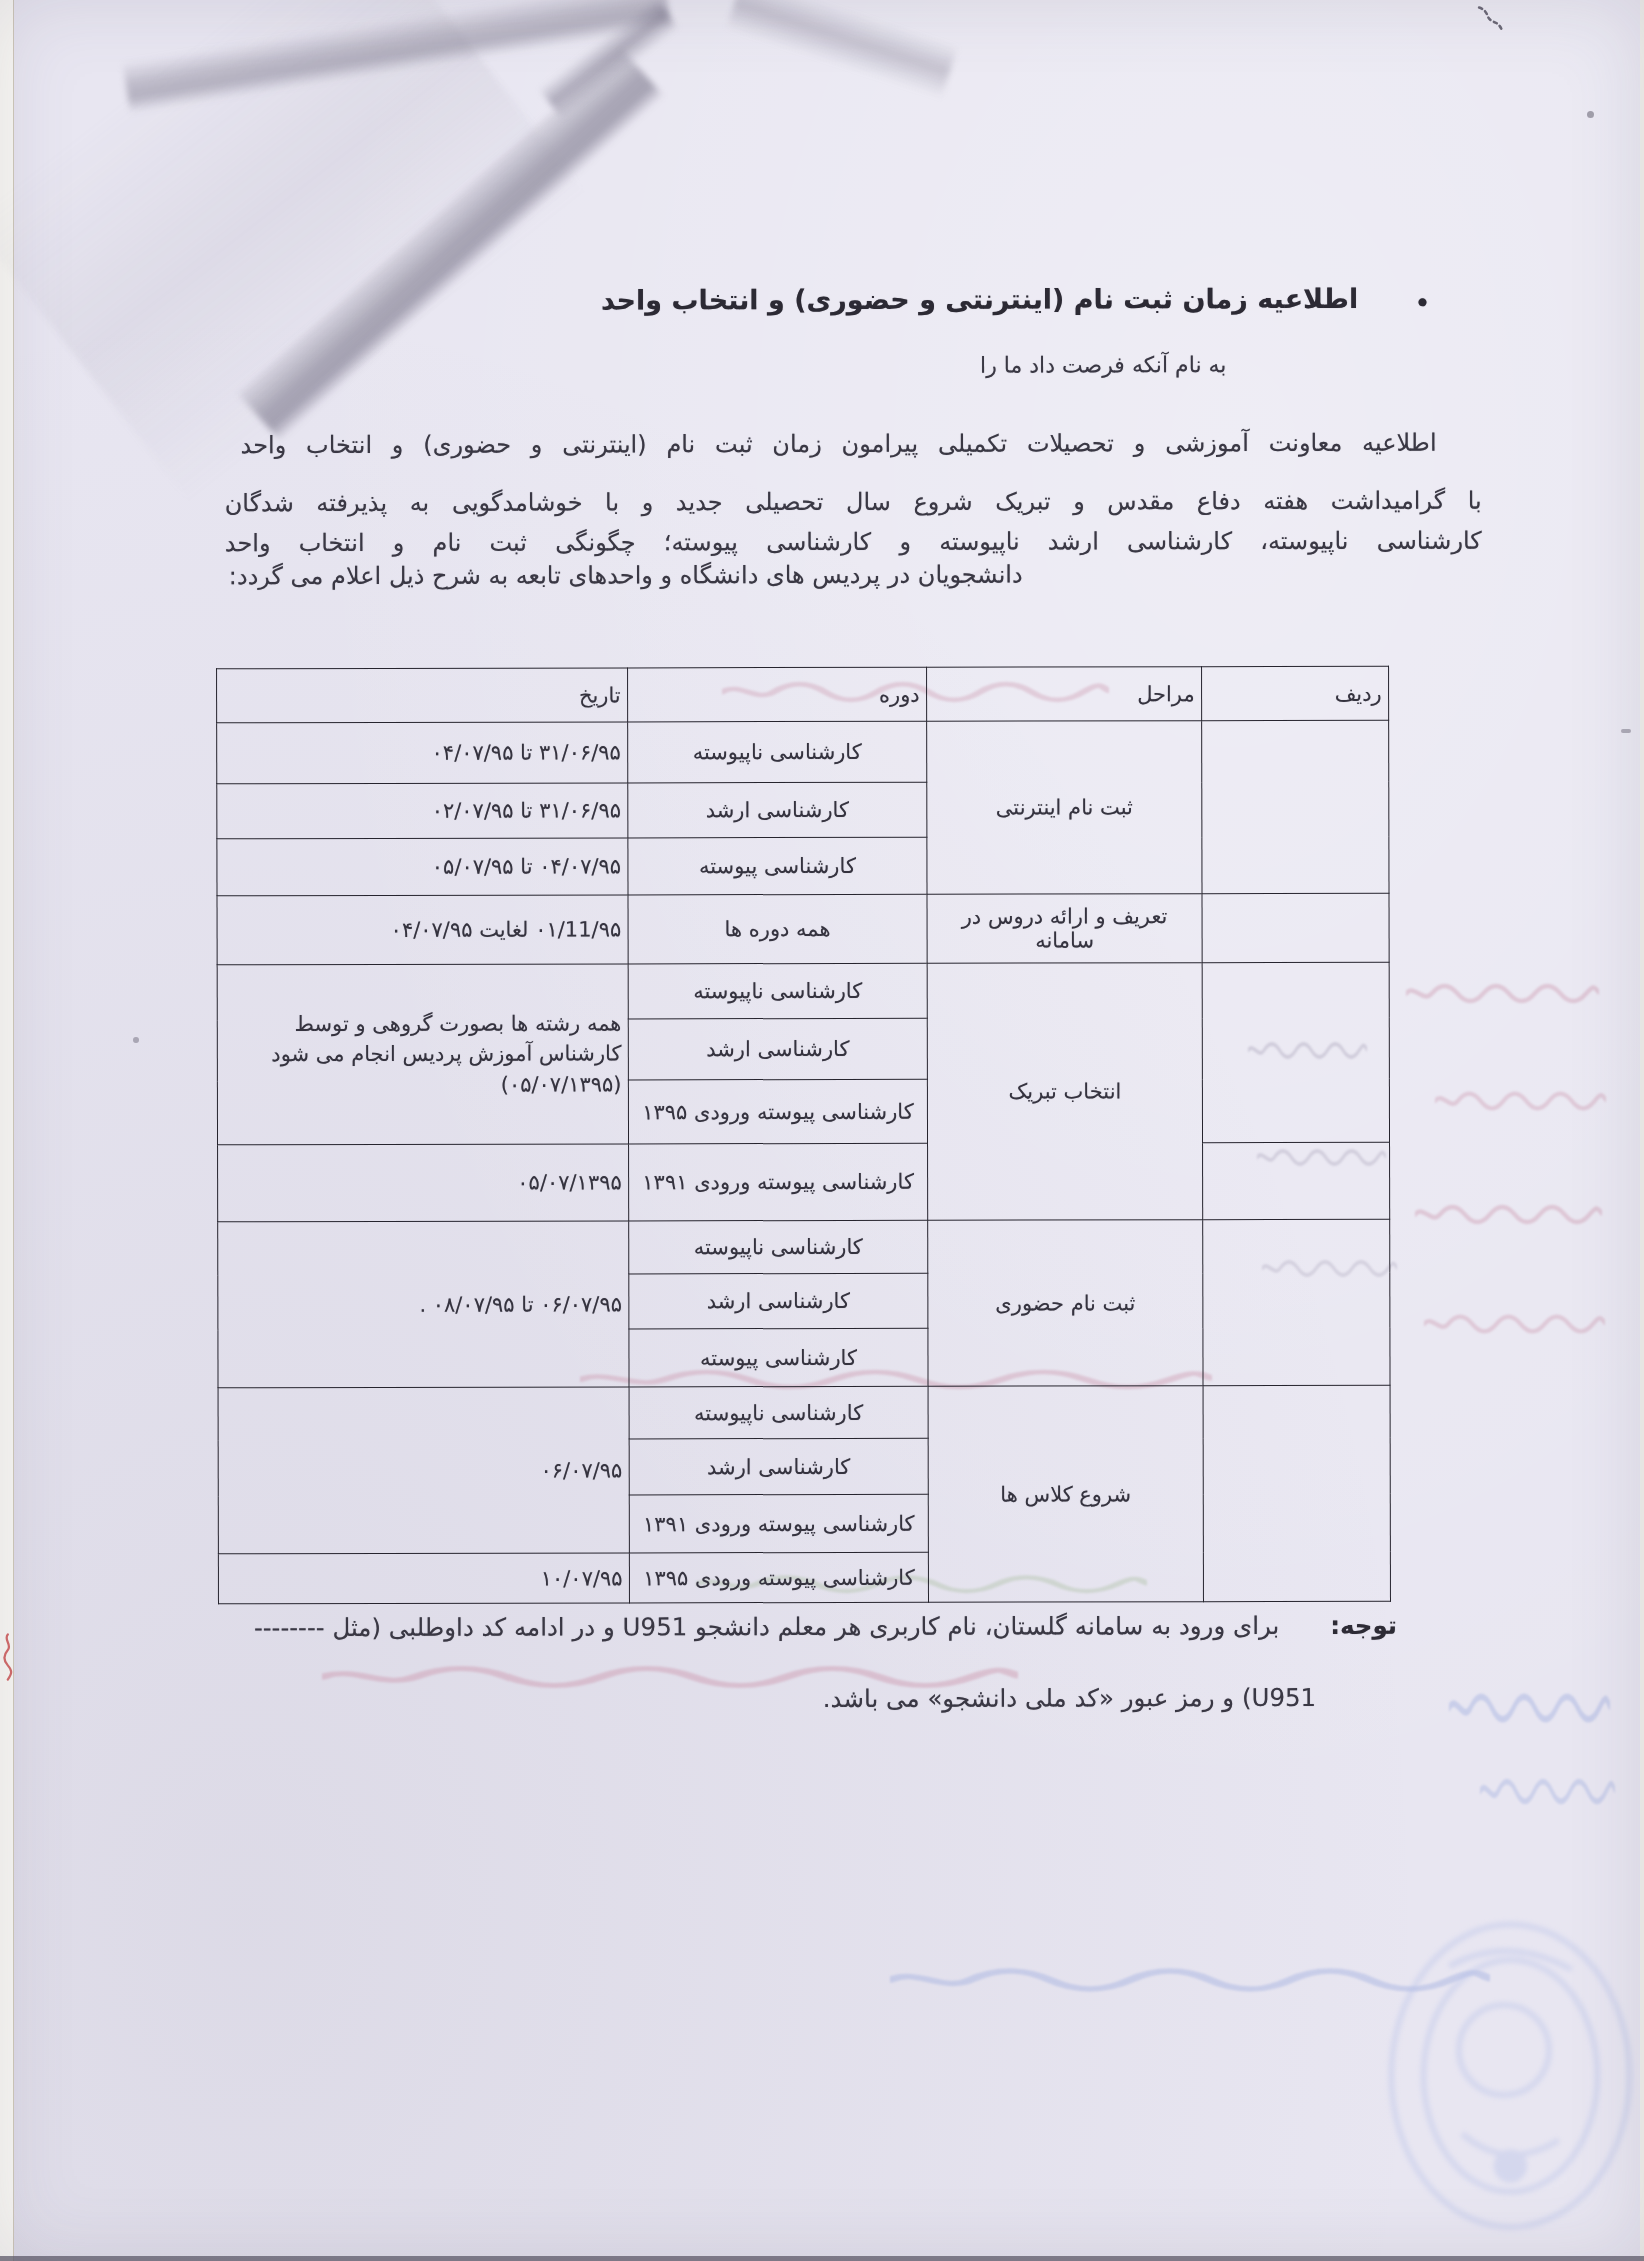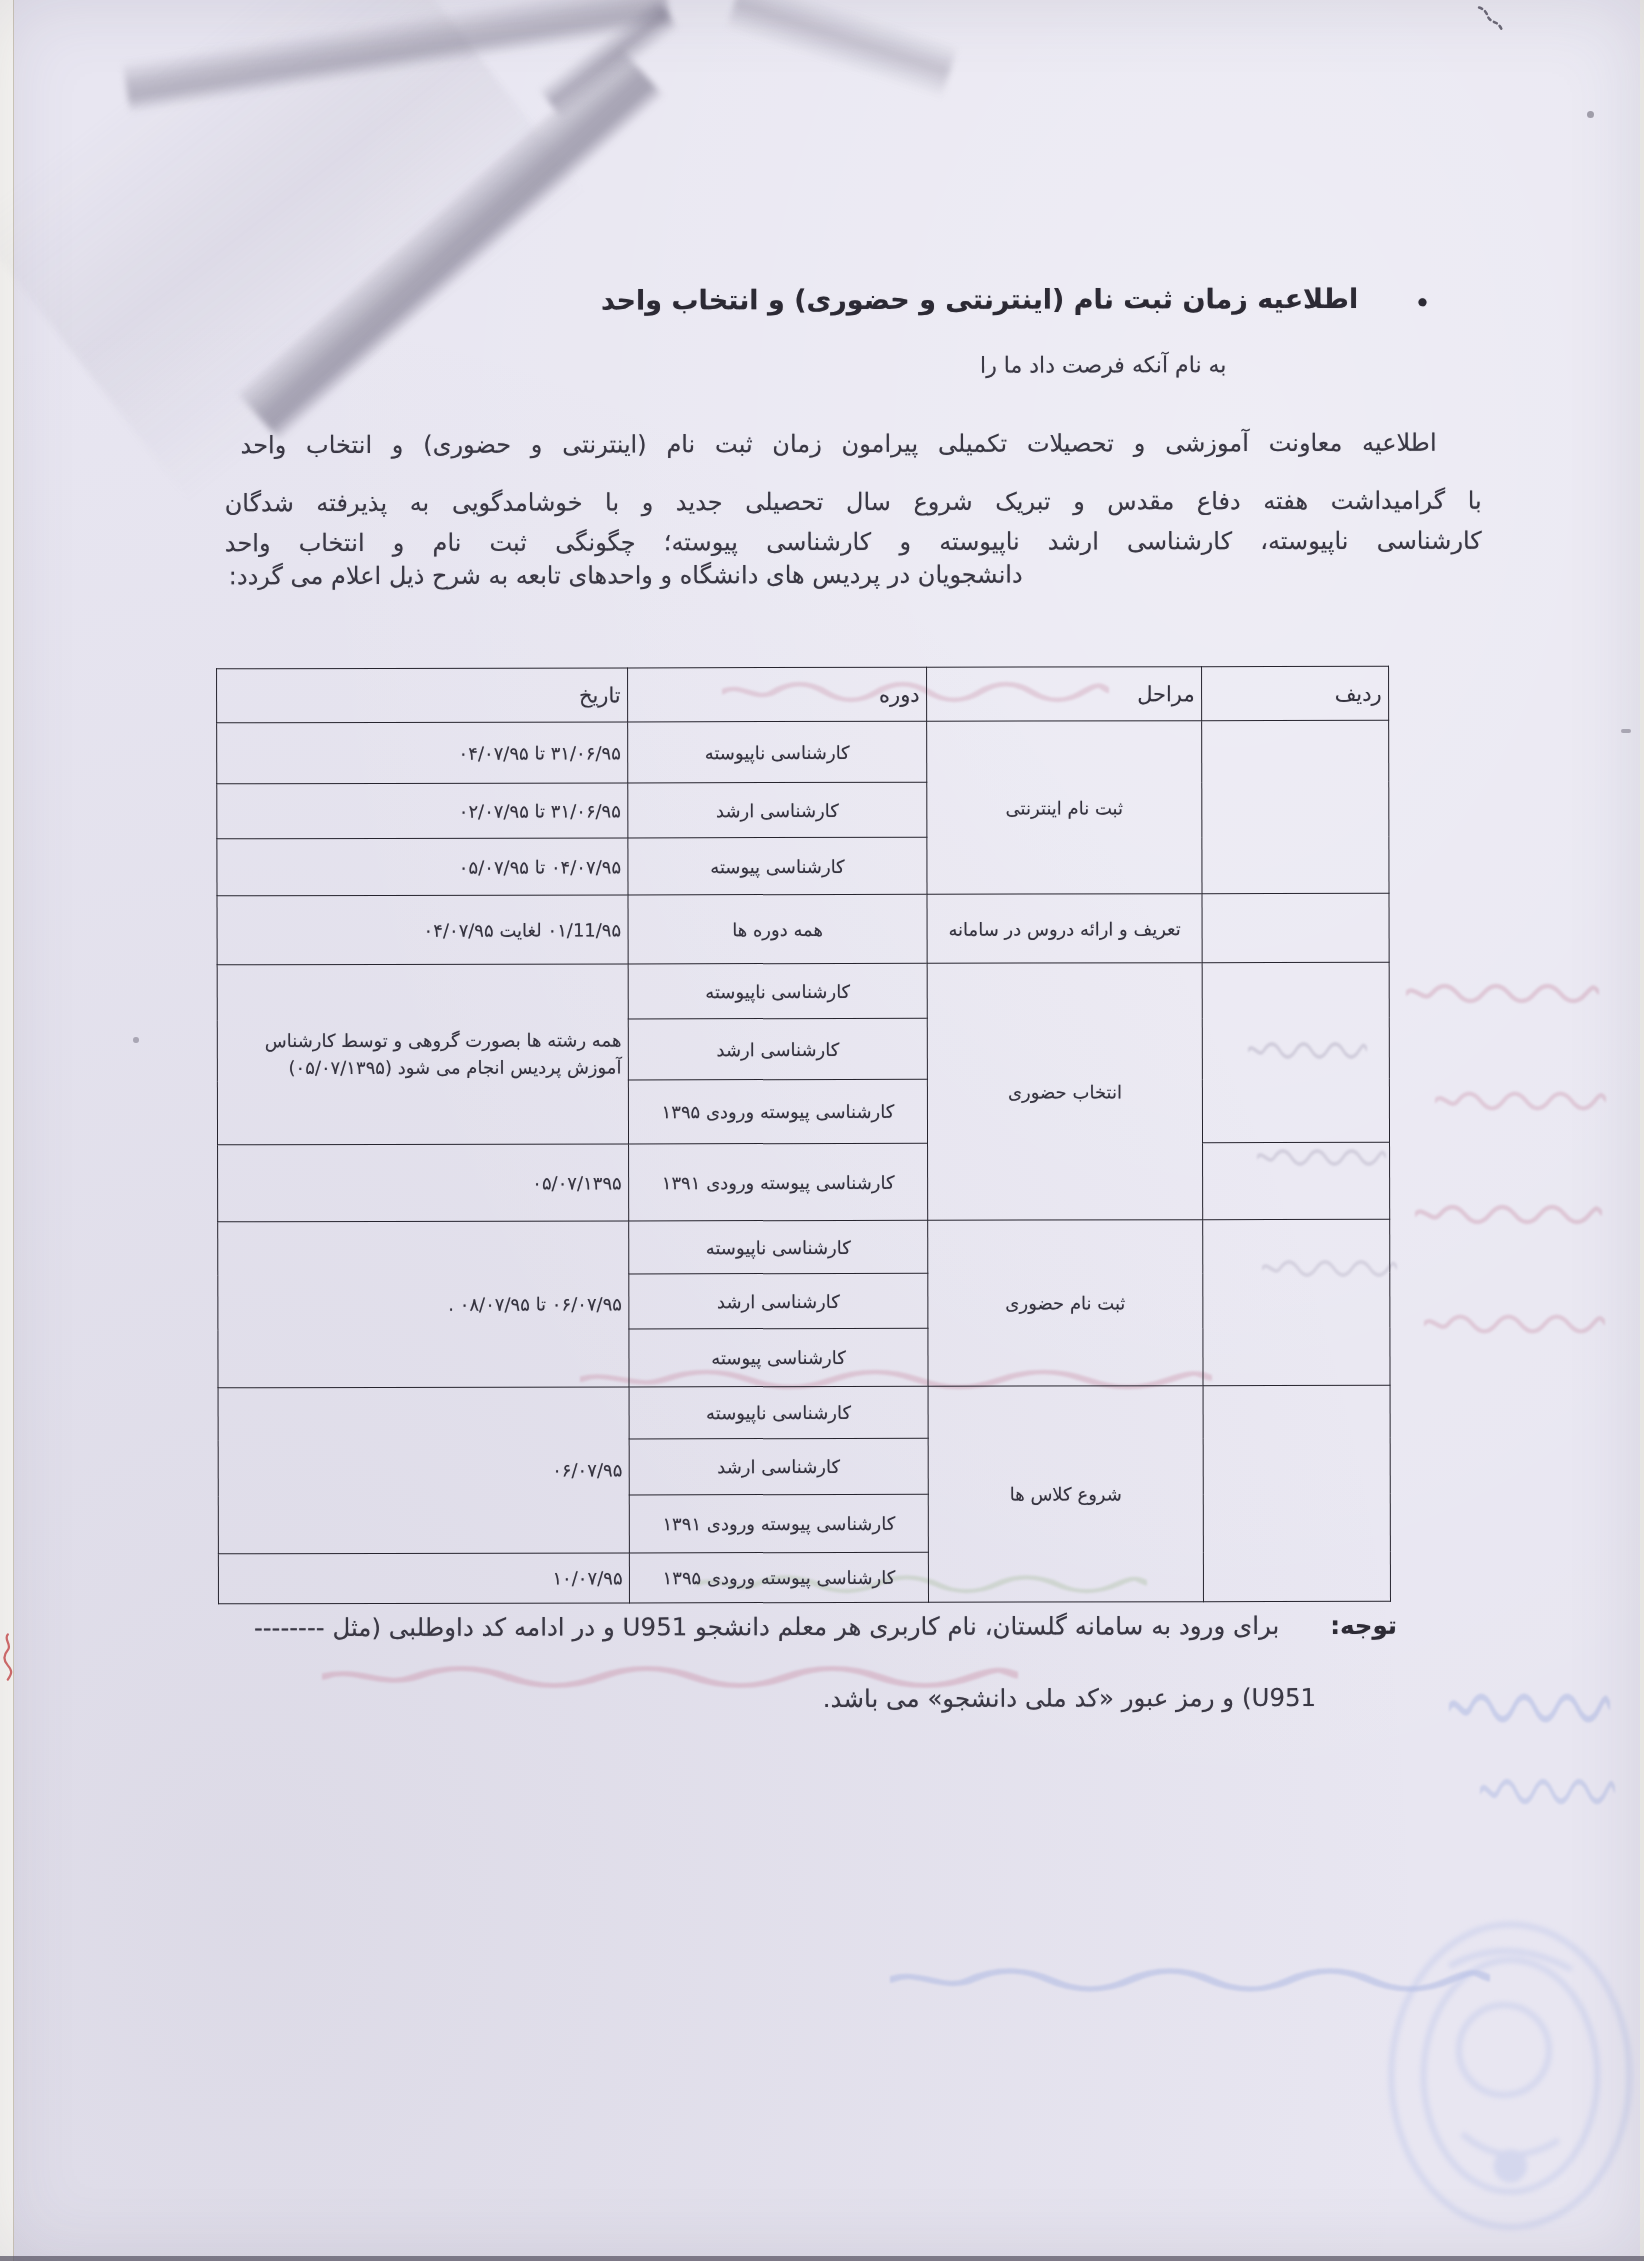--- a/index.html
+++ b/index.html
@@ -56,21 +56,21 @@
         text-align:justify;text-align-last:justify;white-space:normal;}
   .p1{right:206px;top:402px;width:1196px;}
   .p2{right:161px;top:460px;width:1257px;}
   .p3{right:161px;top:500px;width:1257px;}
   .p4{left:230px;top:561px;font-size:24px;}
 
   table.sched{position:absolute;right:254px;top:667px;width:1171px;border-collapse:collapse;table-layout:fixed;direction:rtl;}
   table.sched th,table.sched td{
     border:1.3px solid #26242e;border-top-width:1.9px;border-bottom-width:1.9px;
     font-weight:normal;vertical-align:middle;padding:0 6.4px;
-    font-size:18px;color:#35333f;text-shadow:0 0 0.8px rgba(53,51,63,.4);
+    font-size:21px;color:#35333f;text-shadow:0 0 0.8px rgba(53,51,63,.4);
     overflow:hidden;
   }
   table.sched th{text-align:right;font-size:21px;}
   th.c-marahel,td.marahel{text-align:center;}
   td.marahel{font-size:22px;padding-left:11.6px;}
   td.dore{text-align:center;padding-right:5.2px;}
   td.tarikh{text-align:right;padding-right:11.6px;letter-spacing:0.6px;}
   td.tarikh-merged{text-align:right;padding:0 7.7px;line-height:1.45;white-space:normal;font-size:20.6px;letter-spacing:0.3px;}
   th.c-radif{text-align:center;}
 
@@ -204,21 +204,21 @@
         <td class="tarikh">۰۴/۰۷/۹۵ تا ۰۵/۰۷/۹۵</td>
       </tr>
       <tr style="height:69px">
         <td></td>
         <td class="marahel">تعریف و ارائه دروس در سامانه</td>
         <td class="dore">همه دوره ها</td>
         <td class="tarikh">۰۱/11/۹۵ لغایت ۰۴/۰۷/۹۵</td>
       </tr>
       <tr style="height:55px">
         <td rowspan="3"></td>
-        <td class="marahel" rowspan="4">انتخاب حضوری</td>
+        <td class="marahel" rowspan="4">انتخاب تبریک</td>
         <td class="dore">کارشناسی ناپیوسته</td>
         <td class="tarikh-merged" rowspan="3">همه رشته ها بصورت گروهی و توسط کارشناس آموزش پردیس انجام می شود (۰۵/۰۷/۱۳۹۵)</td>
       </tr>
       <tr style="height:61px">
         <td class="dore">کارشناسی ارشد</td>
       </tr>
       <tr style="height:64px">
         <td class="dore">کارشناسی پیوسته ورودی ۱۳۹۵</td>
       </tr>
       <tr style="height:77px">

